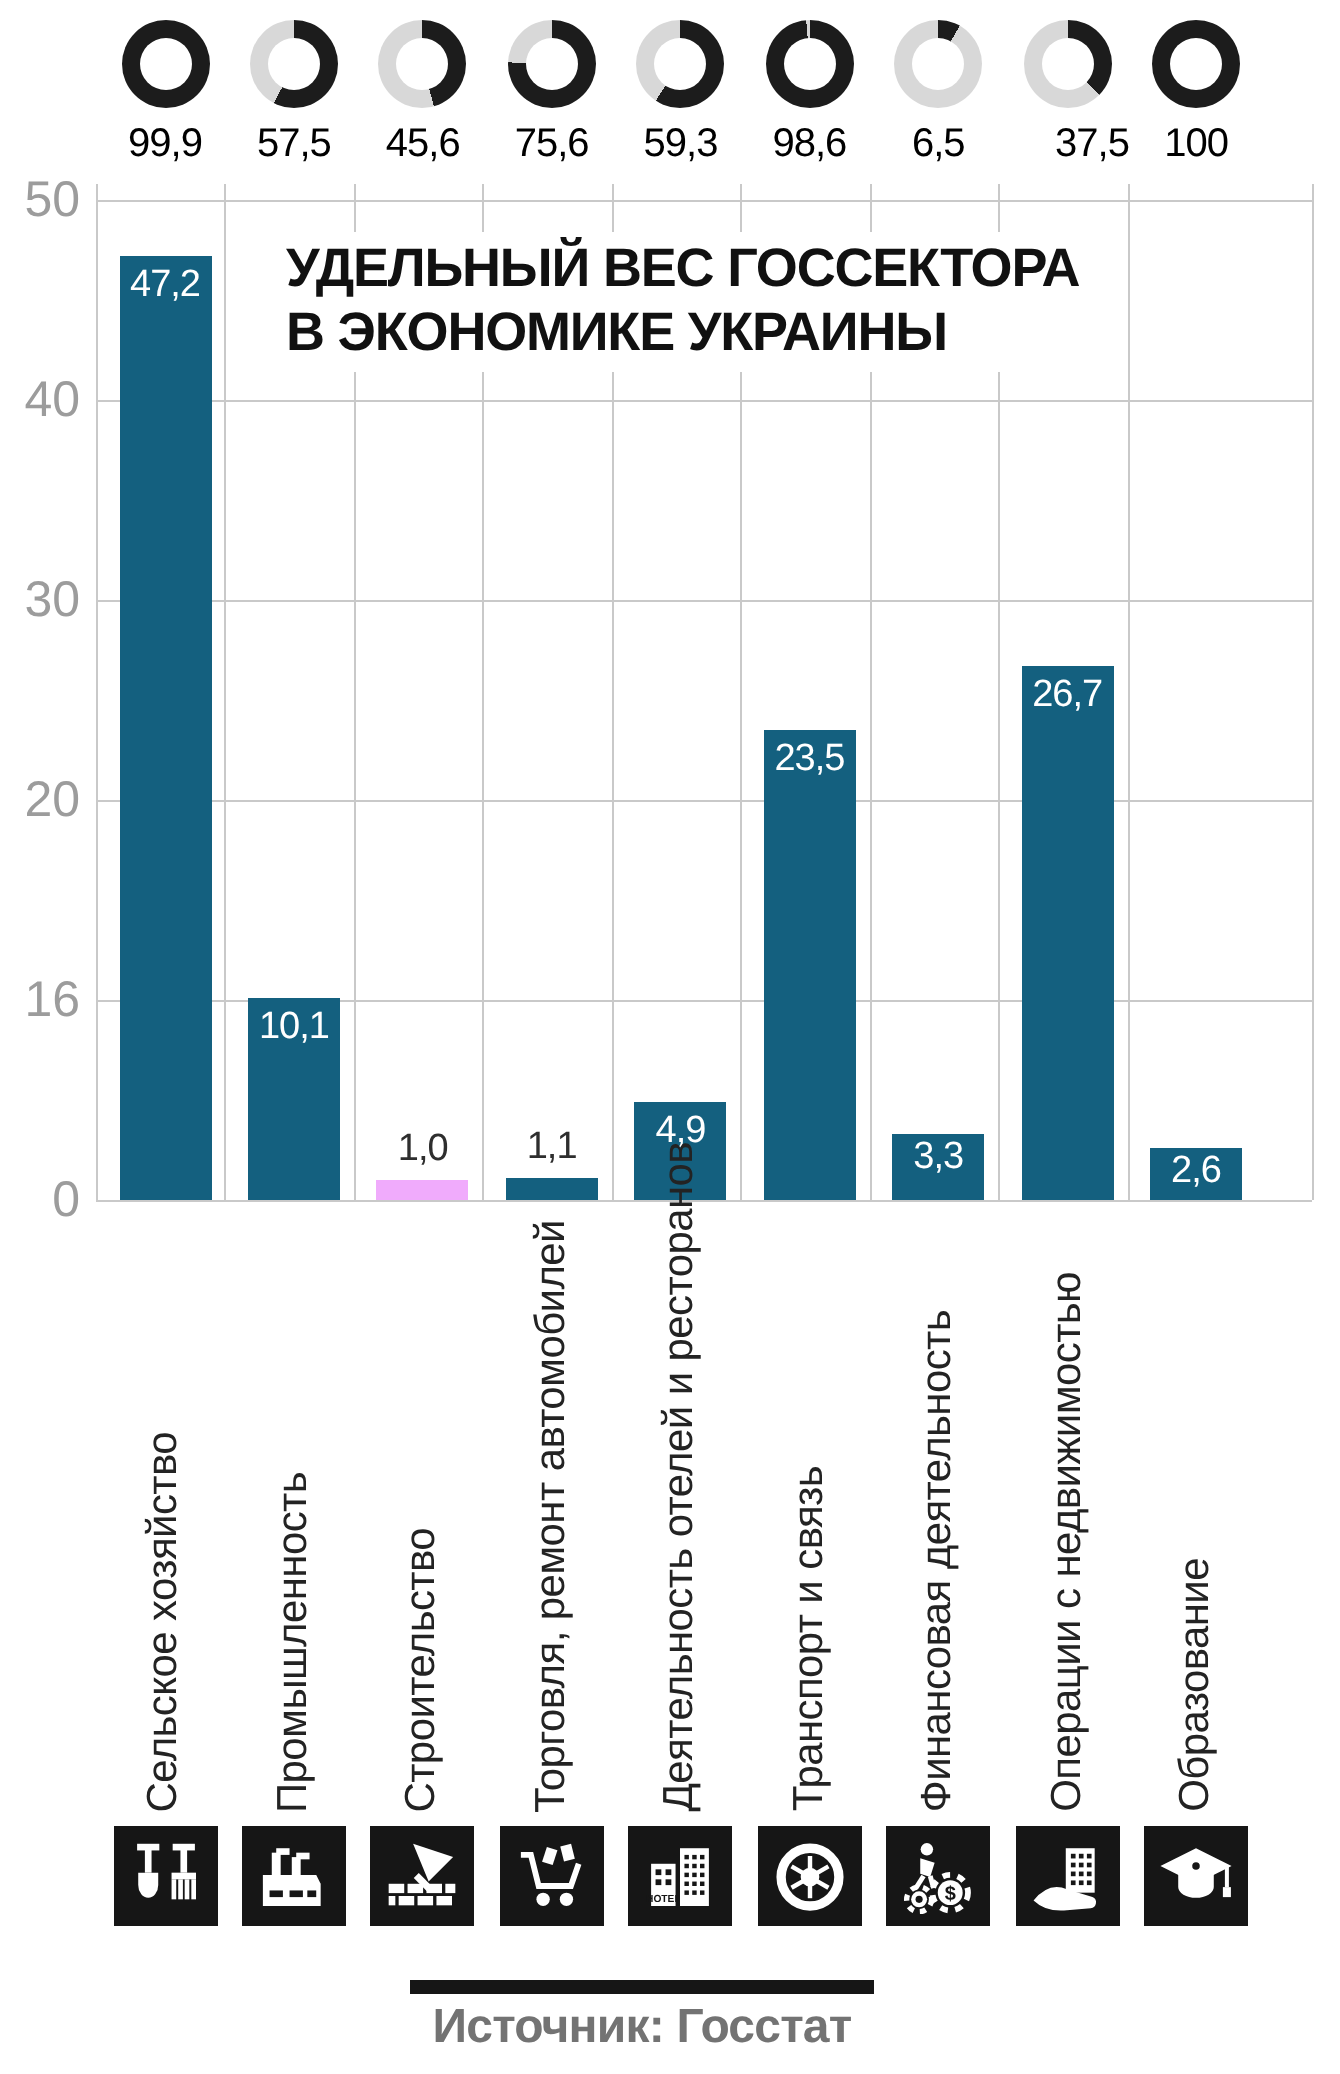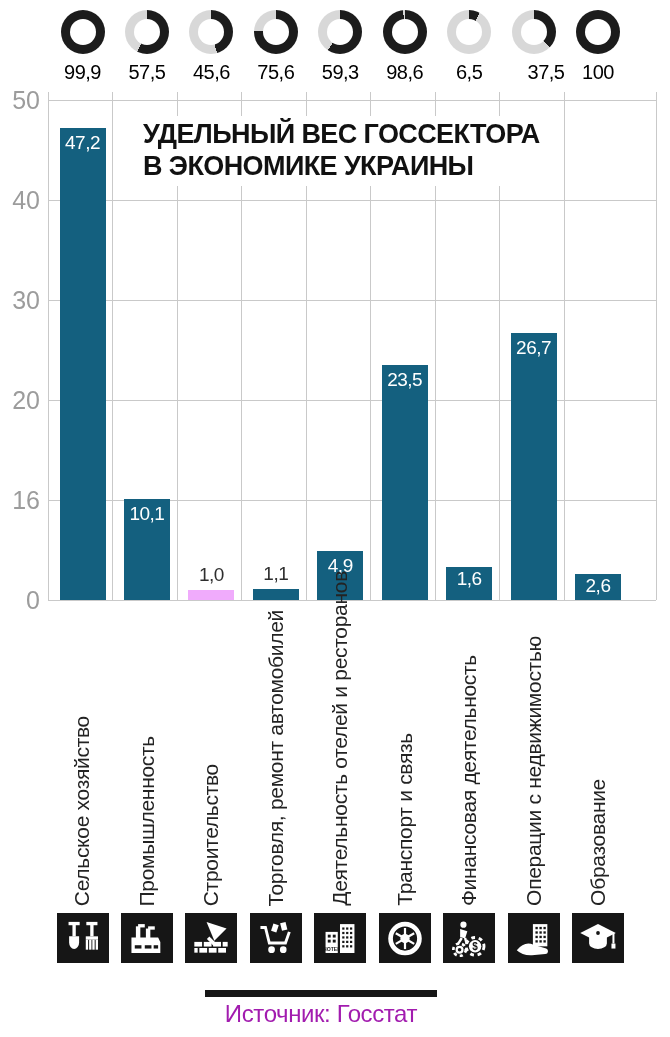--- a/index.html
+++ b/index.html
@@ -48,21 +48,21 @@
   
   .icon-box{
     position:absolute;top:913px;width:52px;height:50px;background:#161616;
     display:flex;align-items:center;justify-content:center;
   }
   .icon-box svg{display:block;}
   
   #source-rule{position:absolute;left:205px;top:990px;width:232px;height:7px;background:#161616;}
   #source-label{
     position:absolute;left:146px;top:1000px;width:350px;text-align:center;
-    font-size:24px;font-weight:normal;color:#a21caf;letter-spacing:-0.4px;
+    font-size:24px;font-weight:bold;color:#737373;letter-spacing:-0.4px;
   }
 </style>
 </head>
 <body>
 
 <div id="stage">
 
   <div id="donut-row">
       <div class="donut" style="left: 60.5px; top: 10px; width: 44px; height: 44px; background: conic-gradient(rgb(28, 28, 28) 0deg, rgb(28, 28, 28) 99.9%, rgb(216, 216, 216) 99.9%, rgb(216, 216, 216) 100%);">
         <div class="hole" style="left: 9px; top: 9px; width: 26px; height: 26px;"></div>
@@ -146,21 +146,21 @@
       <div class="bar" style="left: 252.82px; top: 589px; width: 46px; height: 11px; background: rgb(20, 96, 127);">
         <div class="bar-label" style="top: -26px; color: rgb(46, 46, 46);">1,1</div>
       </div>
       <div class="bar" style="left: 317.26px; top: 551px; width: 46px; height: 49px; background: rgb(20, 96, 127);">
         <div class="bar-label" style="top: 4px; color: rgb(255, 255, 255);">4,9</div>
       </div>
       <div class="bar" style="left: 381.7px; top: 365px; width: 46px; height: 235px; background: rgb(20, 96, 127);">
         <div class="bar-label" style="top: 4px; color: rgb(255, 255, 255);">23,5</div>
       </div>
       <div class="bar" style="left: 446.14px; top: 567px; width: 46px; height: 33px; background: rgb(20, 96, 127);">
-        <div class="bar-label" style="top: 1px; color: rgb(255, 255, 255);">1,6</div>
+        <div class="bar-label" style="top: 1px; color: rgb(255, 255, 255);">3,3</div>
       </div>
       <div class="bar" style="left: 510.58px; top: 333px; width: 46px; height: 267px; background: rgb(20, 96, 127);">
         <div class="bar-label" style="top: 4px; color: rgb(255, 255, 255);">26,7</div>
       </div>
       <div class="bar" style="left: 575.02px; top: 574px; width: 46px; height: 26px; background: rgb(20, 96, 127);">
         <div class="bar-label" style="top: 1px; color: rgb(255, 255, 255);">2,6</div>
       </div>
     </div>
 
   <div id="chart-title">

